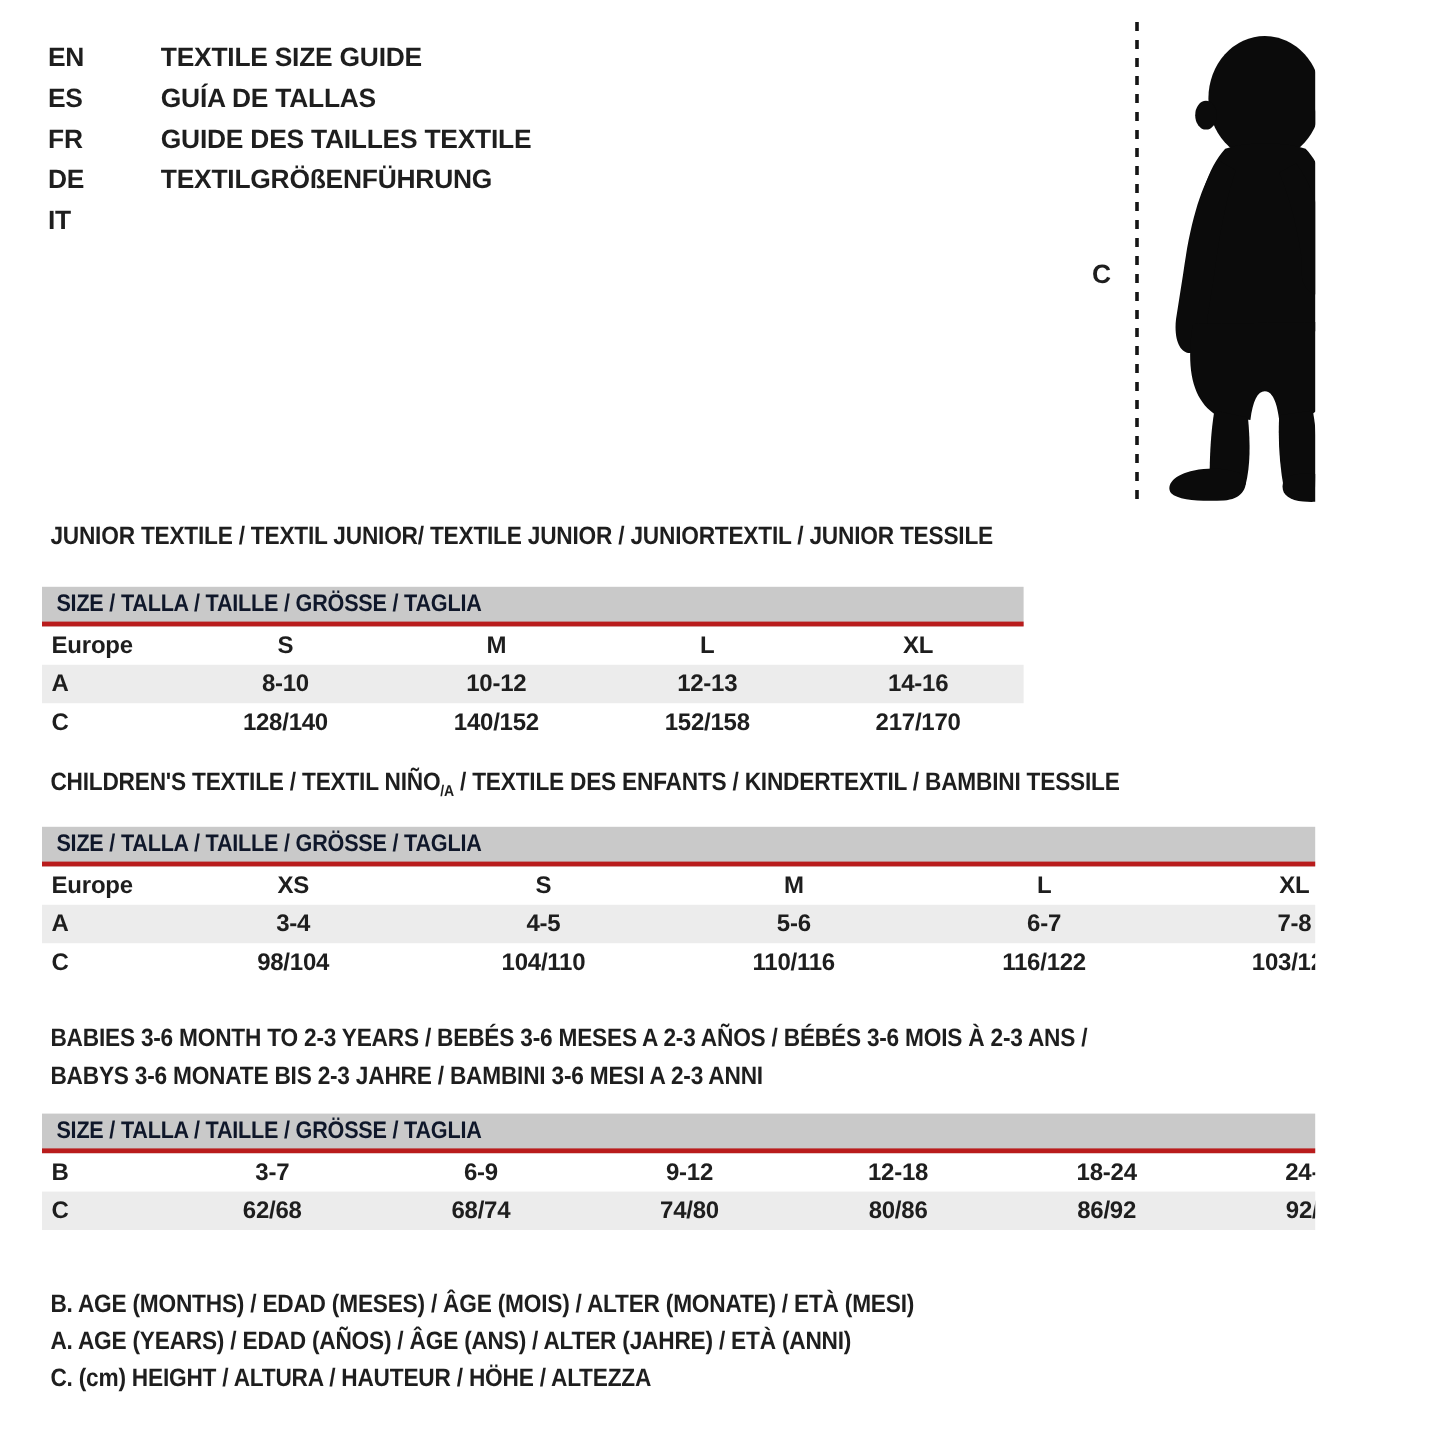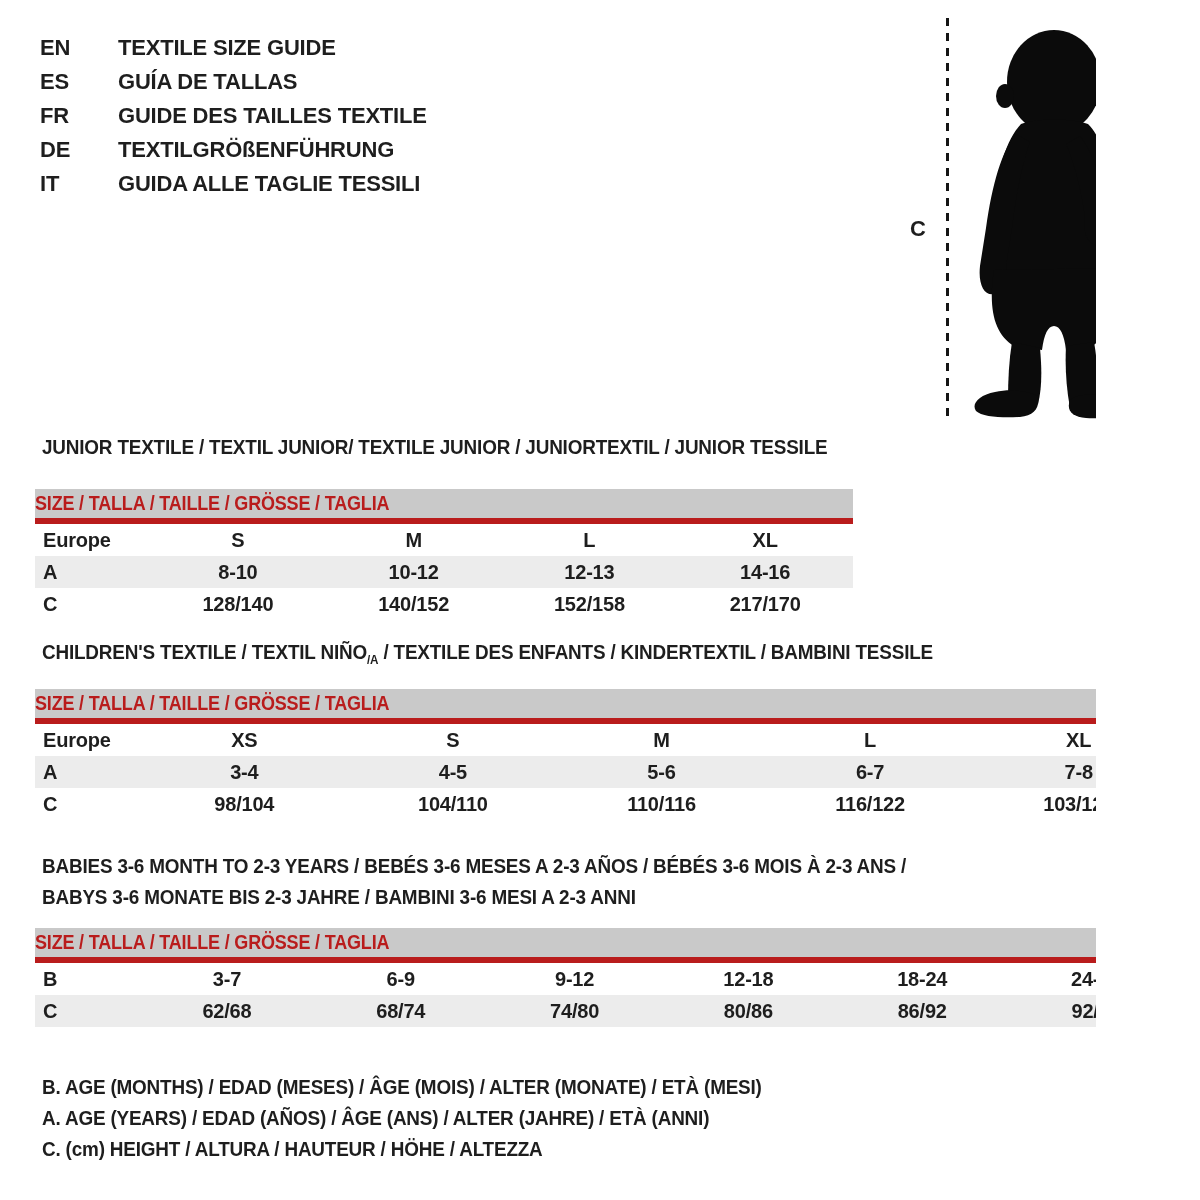--- a/index.html
+++ b/index.html
@@ -5,43 +5,43 @@
   html,body{margin:0;padding:0;background:#ffffff;}
   .page{
     position:relative;width:1096px;height:1200px;background:#ffffff;overflow:hidden;
     font-family:"Liberation Sans",sans-serif;font-weight:700;color:#1e1e1e;
     letter-spacing:-0.2px;
   }
   
   .lang-block{position:absolute;left:40px;top:31px;}
   .lang-row{display:flex;height:34px;align-items:center;font-size:22px;}
   .lang-code{width:78px;flex:0 0 78px;}
-  .lang-title{white-space:nowrap;}
+  .lang-title{white-space:nowrap;margin-left:16px;}
   
   .measure-line{
     position:absolute;left:946px;top:18px;width:3px;height:398px;
     background:repeating-linear-gradient(to bottom,#151515 0 8px,transparent 8px 15px);
   }
   .measure-label{position:absolute;left:910px;top:216px;font-size:22px;}
   .baby-svg{position:absolute;left:966px;top:24px;}
   
   .heading{position:absolute;left:42px;font-size:21px;white-space:nowrap;line-height:22px;}
   .cond{display:inline-block;transform:scaleX(0.9);transform-origin:0 50%;white-space:nowrap;}
   .junior-heading{top:436px;text-decoration:underline;}
   .children-heading{top:641px;}
   .babies-heading{top:850px;line-height:31px;}
   .sub{font-size:13px;vertical-align:sub;}
   
   .table{position:absolute;left:35px;}
   .junior-table{top:489px;width:818px;}
   .children-table{top:689px;width:1148px;}
   .babies-table{top:928px;width:1148px;}
   .size-band{
-    height:29px;line-height:29px;background:#c9c9c9;color:#b91c1c;
-    padding-left:0;font-size:20px;border-bottom:6px solid #b91c1c;
+    height:29px;line-height:29px;background:#c9c9c9;color:#0f172a;
+    padding-left:12px;font-size:20px;border-bottom:4px solid #b91c1c;
   }
   .trow{display:flex;height:32px;line-height:32px;font-size:20px;}
   .trow.shaded{background:#ececec;}
   .tlabel{padding-left:8px;flex:0 0 auto;}
   .junior-table .tlabel{width:107px;}
   .children-table .tlabel,.babies-table .tlabel{width:97px;}
   .tcell{flex:1 1 0;text-align:center;}
   
   .legend-block{position:absolute;left:42px;top:1071px;font-size:21px;line-height:31px;}
   .legend-line{white-space:nowrap;}
@@ -63,21 +63,20 @@
     <div class="lang-row">
       <span class="lang-code">FR</span>
       <span class="lang-title">GUIDE DES TAILLES TEXTILE</span>
     </div>
     <div class="lang-row">
       <span class="lang-code">DE</span>
       <span class="lang-title">TEXTILGRÖßENFÜHRUNG</span>
     </div>
     <div class="lang-row">
       <span class="lang-code">IT</span>
-      <span class="lang-title">GUIDA ALLE TAGLIE TESSILI</span>
     </div>
   </div>
 
   <div class="measure-line"></div>
   <div class="measure-label">C</div>
   <svg class="baby-svg" width="172" height="396" viewBox="0 0 172 396" aria-hidden="true">
     <g fill="#0b0b0b">
       <ellipse cx="88" cy="58" rx="47" ry="52"></ellipse>
       <ellipse cx="39" cy="72" rx="9" ry="12"></ellipse>
       <ellipse cx="138" cy="74" rx="9" ry="12"></ellipse>

